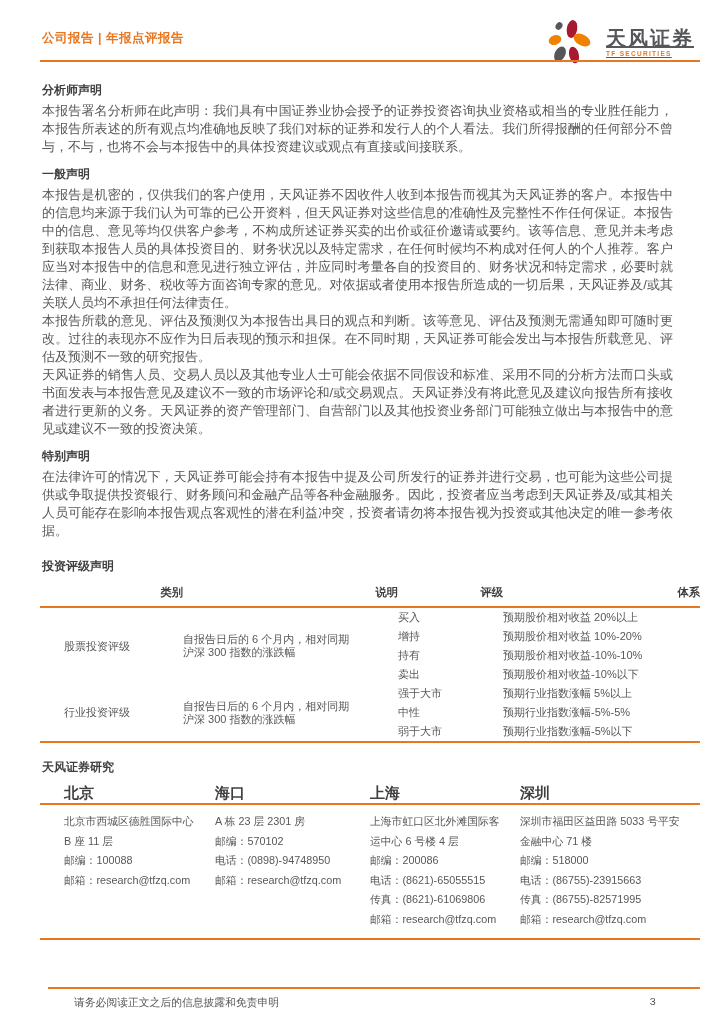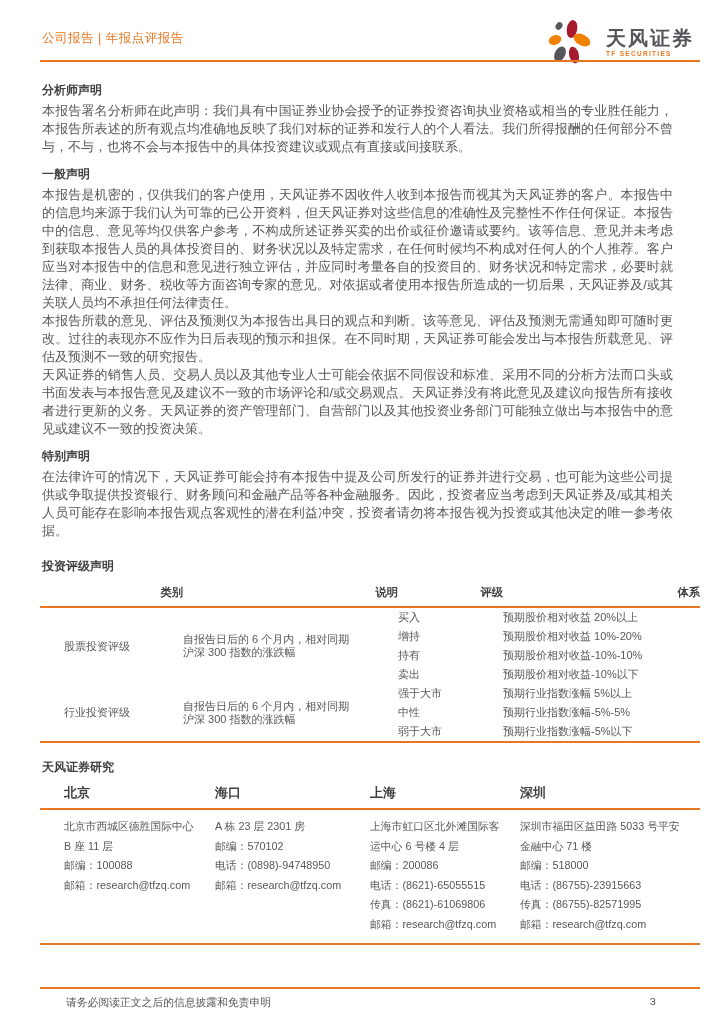--- a/index.html
+++ b/index.html
@@ -5,23 +5,23 @@
   * { margin:0; padding:0; box-sizing:border-box; }
   html,body { background:#ffffff; }
   .page {
     width:724px; height:1024px; position:relative; overflow:hidden;
     background:#ffffff; margin:0 auto;
     font-family:"Liberation Sans","DejaVu Sans",sans-serif;
     color:#595757;
   }
   
   .hdr { padding:30px 30px 0 42px; position:relative; height:62px; }
-  .hdr-category { color:#E87722; font-weight:normal; font-size:12.5px; letter-spacing:.5px; }
+  .hdr-category { color:#E87722; font-weight:bold; font-size:12.5px; letter-spacing:.5px; }
   .hdr-rule { position:absolute; left:40px; right:24px; bottom:0; height:2px; background:#E87722; }
-  .logo { position:absolute; top:18px; right:30px; display:flex; align-items:center; gap:13px; }
+  .logo { position:absolute; top:18px; right:30px; display:flex; align-items:center; gap:13px;text-decoration:underline; }
   .logo-text { display:flex; flex-direction:column; }
   .logo-name { font-size:20px; font-weight:bold; color:#54565A; letter-spacing:2px; line-height:22px; }
   .logo-sub  { font-size:6.5px; color:#E87722; letter-spacing:1.3px; margin-top:1px; font-weight:bold; }
   
   .text-sec { margin:0 51px 0 42px; }
   .sec-title { font-size:12px; font-weight:bold; color:#3F3F3F; margin-bottom:3px; line-height:17px; }
   .body-p { font-size:13px; line-height:18px; text-align:justify; color:#595757; }
   .mt-lg { margin-top:20px; } .mt-md { margin-top:10px; }
   
   .wide-sec { margin-left:40px; margin-right:24px; }
@@ -38,29 +38,29 @@
   .c2 { width:215px; }
   .c3 { width:105px; }
   td.desc { line-height:18px; padding-right:40px !important; }
   
   .research-sec { margin-top:16px; }
   .research-sec .sec-title { margin-bottom:8px; }
   .office-head {
     display:grid; grid-template-columns:151px 155px 150px 1fr;
     padding-left:24px; border-bottom:2px solid #E87722;
   }
-  .office-head .city { font-size:13px; font-weight:bold; color:#3F3F3F; padding-bottom:6px; }
+  .office-head .city { font-size:15px; font-weight:bold; color:#3F3F3F; }
   .office-body {
     display:grid; grid-template-columns:151px 155px 150px 1fr;
     padding:7px 0 9px 24px; border-bottom:2px solid #E87722;
   }
   .office { padding-right:14px; }
   .office .line { font-size:10.8px; line-height:19.5px; color:#595757; }
   
-  .footer { position:absolute; left:40px; right:24px; bottom:14px;font-family:Liberation Mono, monospace; }
+  .footer { position:absolute; left:48px; right:24px; bottom:14px;font-family:Liberation Mono, monospace; }
   .footer-rule { height:2px; background:#E87722; }
   .footer-row { display:flex; justify-content:space-between; padding:7px 44px 0 26px; font-size:10.8px; color:#595757; }
 </style>
 </head>
 <body>
 
 <div class="page">
 
   <div class="hdr">
     <div class="hdr-category">公司报告 | 年报点评报告</div>

